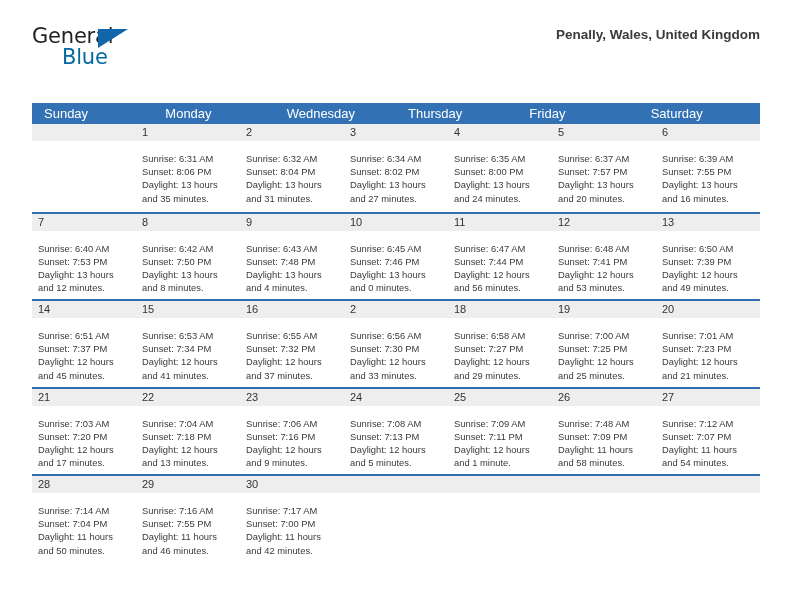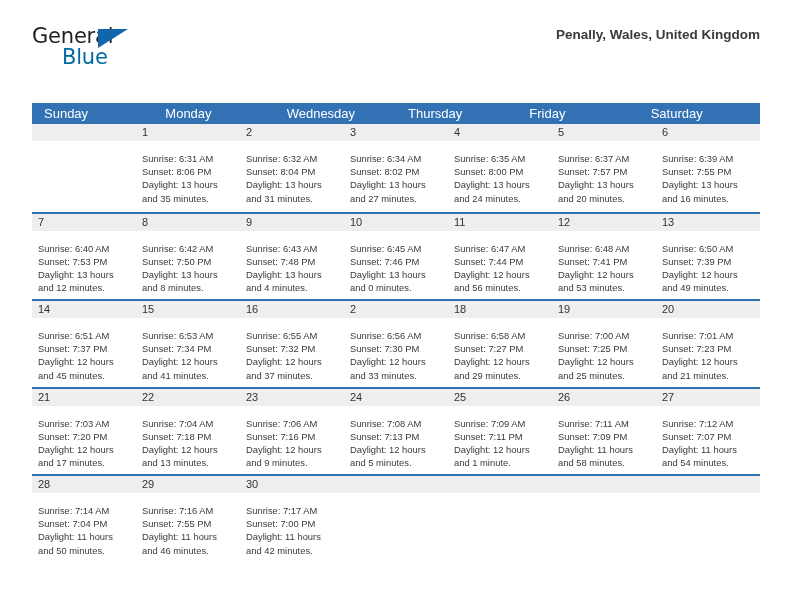--- a/index.html
+++ b/index.html
@@ -438,21 +438,21 @@
               <div class="day-lines">
                 <div class="day-line">Sunrise: 7:09 AM</div>
                 <div class="day-line">Sunset: 7:11 PM</div>
                 <div class="day-line">Daylight: 12 hours</div>
                 <div class="day-line">and 1 minute.</div>
               </div>
             </div>
             <div class="day-cell">
               <div class="day-number">26</div>
               <div class="day-lines">
-                <div class="day-line">Sunrise: 7:11 AM</div>
+                <div class="day-line">Sunrise: 7:48 AM</div>
                 <div class="day-line">Sunset: 7:09 PM</div>
                 <div class="day-line">Daylight: 11 hours</div>
                 <div class="day-line">and 58 minutes.</div>
               </div>
             </div>
             <div class="day-cell">
               <div class="day-number">27</div>
               <div class="day-lines">
                 <div class="day-line">Sunrise: 7:12 AM</div>
                 <div class="day-line">Sunset: 7:07 PM</div>

